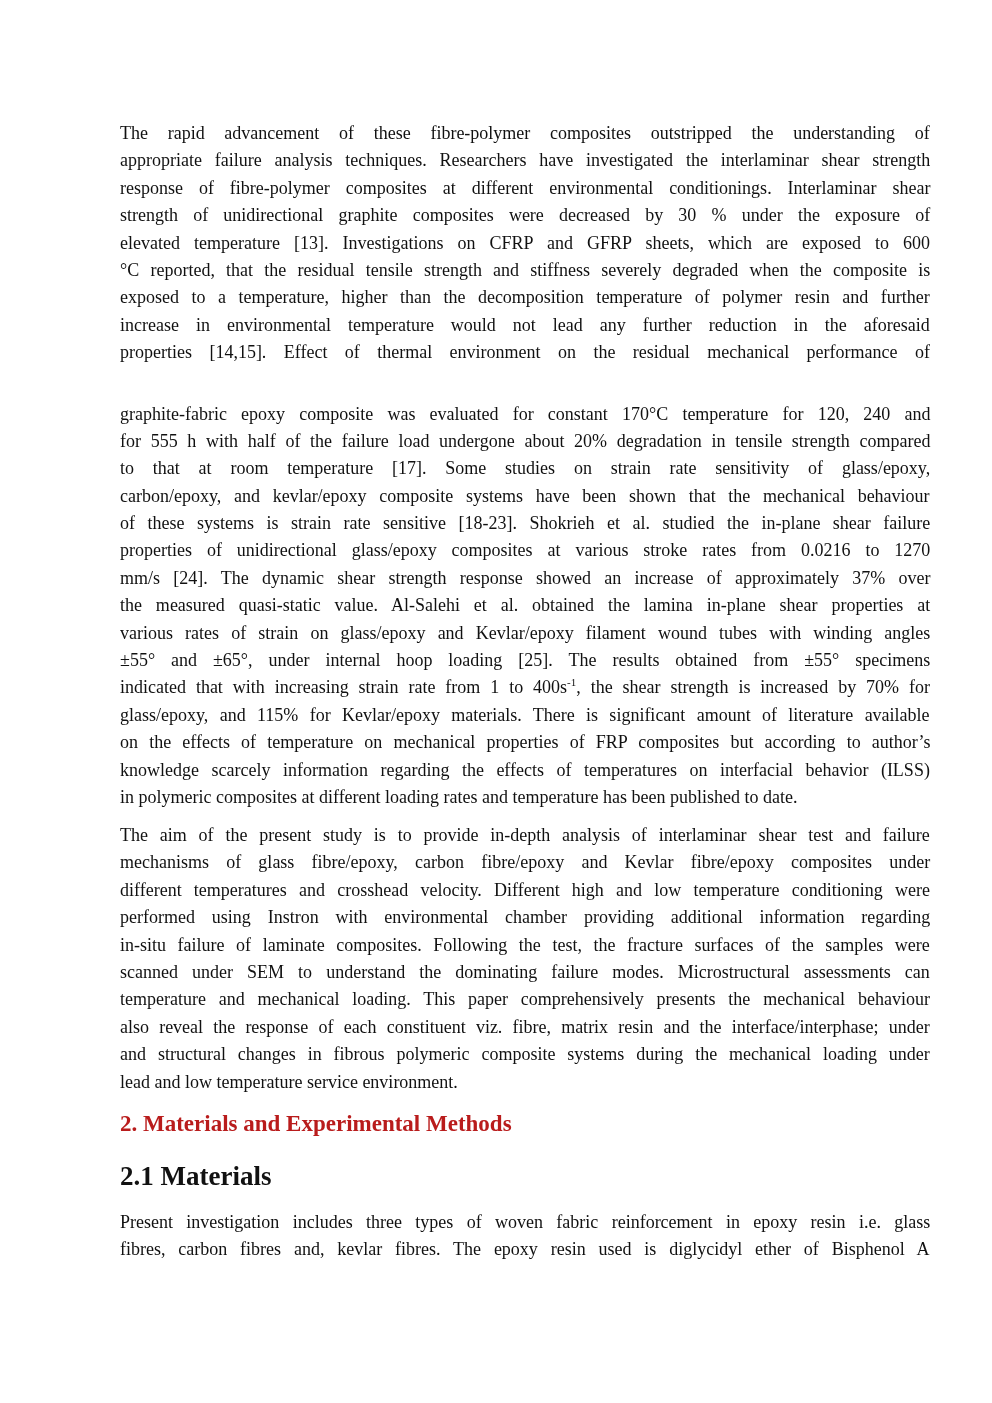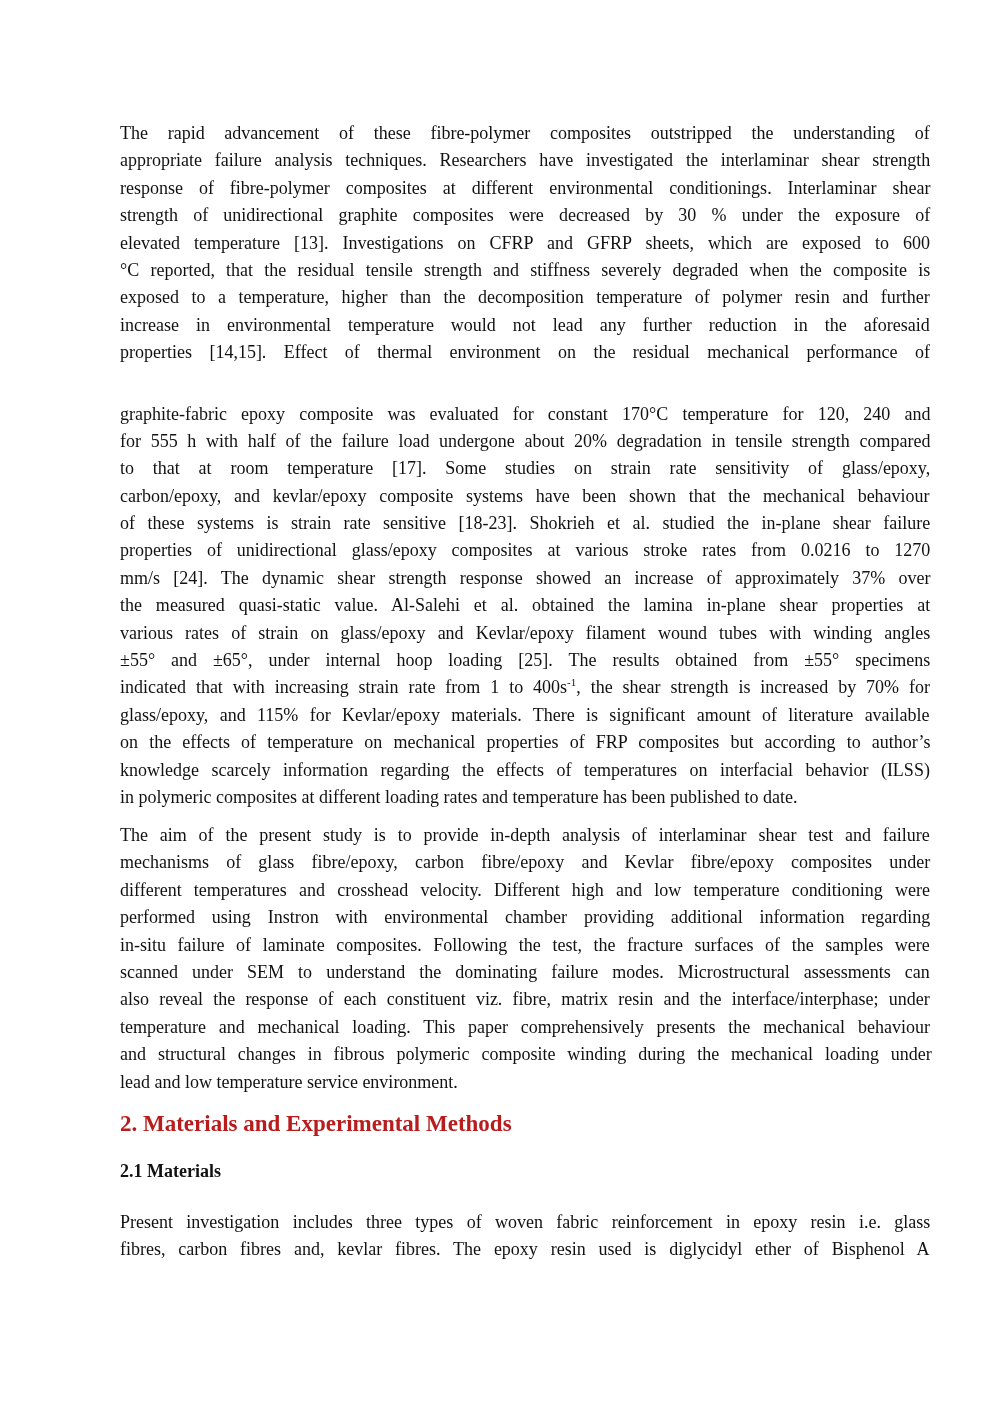--- a/index.html
+++ b/index.html
@@ -2,21 +2,21 @@
 <html><head>
 <meta charset="utf-8">
 <style>
   html, body { margin: 0; padding: 0; background: #ffffff; }
   body { width: 992px; height: 1403px; position: relative; overflow: hidden; }
   .page { position: absolute; left: 0; top: 0; width: 992px; height: 1403px; background: #fff; }
   .para { position: absolute; left: 120px; width: 810px; font-family: "Liberation Serif", serif; font-size: 18px; color: #111; }
   .line { display: block; height: 27.4px; line-height: 27.4px; text-align: justify; text-align-last: justify; white-space: nowrap; }
   .line.last { text-align-last: left; }
   .h1 { position: absolute; left: 120px; top: 1111px; font-family: "Liberation Serif", serif; font-weight: bold; font-size: 23px; color: #b91c1c; }
-  .h2 { position: absolute; left: 120px; top: 1161px; font-family: "Liberation Serif", serif; font-weight: bold; font-size: 18px; color: #111; }
+  .h2 { position: absolute; left: 120px; top: 1161px; font-family: "Liberation Serif", serif; font-weight: bold; font-size: 27px; color: #111; }
   sup { font-size: 11px; line-height: 0; vertical-align: 7px; }
 </style>
 </head>
 <body>
 
 <div class="page">
 
   <div class="para" style="top:120px;">
     <span class="line" style="display: block; width: auto; word-spacing: 15.2px; text-align: left; text-align-last: left;">The rapid advancement of these fibre-polymer composites outstripped the understanding of</span>
     <span class="line" style="display: block; width: auto; word-spacing: 8.3px; text-align: left; text-align-last: left;">appropriate failure analysis techniques. Researchers have investigated the interlaminar shear strength</span>
@@ -44,23 +44,23 @@
     <span class="line last">in polymeric composites at different loading rates and temperature has been published to date.</span>
   </div>
 
   <div class="para" style="top:822px;">
     <span class="line" style="display: block; width: auto; word-spacing: 7.3125px; text-align: left; text-align-last: left;">The aim of the present study is to provide in-depth analysis of interlaminar shear test and failure</span>
     <span class="line" style="display: block; width: auto; word-spacing: 12.7px; text-align: left; text-align-last: left;">mechanisms of glass fibre/epoxy, carbon fibre/epoxy and Kevlar fibre/epoxy composites under</span>
     <span class="line" style="display: block; width: auto; word-spacing: 7.72727px; text-align: left; text-align-last: left;">different temperatures and crosshead velocity. Different high and low temperature conditioning were</span>
     <span class="line" style="display: block; width: auto; word-spacing: 12.3333px; text-align: left; text-align-last: left;">performed using Instron with environmental chamber providing additional information regarding</span>
     <span class="line" style="display: block; width: auto; word-spacing: 7.07143px; text-align: left; text-align-last: left;">in-situ failure of laminate composites. Following the test, the fracture surfaces of the samples were</span>
     <span class="line" style="display: block; width: auto; word-spacing: 9.54545px; text-align: left; text-align-last: left;">scanned under SEM to understand the dominating failure modes. Microstructural assessments can</span>
+    <span class="line" style="display: block; width: auto; word-spacing: 8.3px; text-align: left; text-align-last: left;">temperature and mechanical loading. This paper comprehensively presents the mechanical behaviour</span>
     <span class="line" style="display: block; width: auto; word-spacing: 5.64286px; text-align: left; text-align-last: left;">also reveal the response of each constituent viz. fibre, matrix resin and the interface/interphase; under</span>
-    <span class="line" style="display: block; width: auto; word-spacing: 8.3px; text-align: left; text-align-last: left;">temperature and mechanical loading. This paper comprehensively presents the mechanical behaviour</span>
-    <span class="line" style="display: block; width: auto; word-spacing: 7.41667px; text-align: left; text-align-last: left;">and structural changes in fibrous polymeric composite winding during the mechanical loading under</span>
+    <span class="line" style="display: block; width: auto; word-spacing: 7.41667px; text-align: left; text-align-last: left;">and structural changes in fibrous polymeric composite systems during the mechanical loading under</span>
     <span class="line last">lead and low temperature service environment.</span>
   </div>
 
   <div class="h1">2. Materials and Experimental Methods</div>
   <div class="h2">2.1 Materials</div>
 
   <div class="para" style="top:1209px;">
     <span class="line" style="display: block; width: auto; word-spacing: 8.84615px; text-align: left; text-align-last: left;">Present investigation includes three types of woven fabric reinforcement in epoxy resin i.e. glass</span>
     <span class="line" style="display: block; width: auto; word-spacing: 8.33333px; text-align: left; text-align-last: left;">fibres, carbon fibres and, kevlar fibres. The epoxy resin used is diglycidyl ether of Bisphenol A</span>
   </div>

